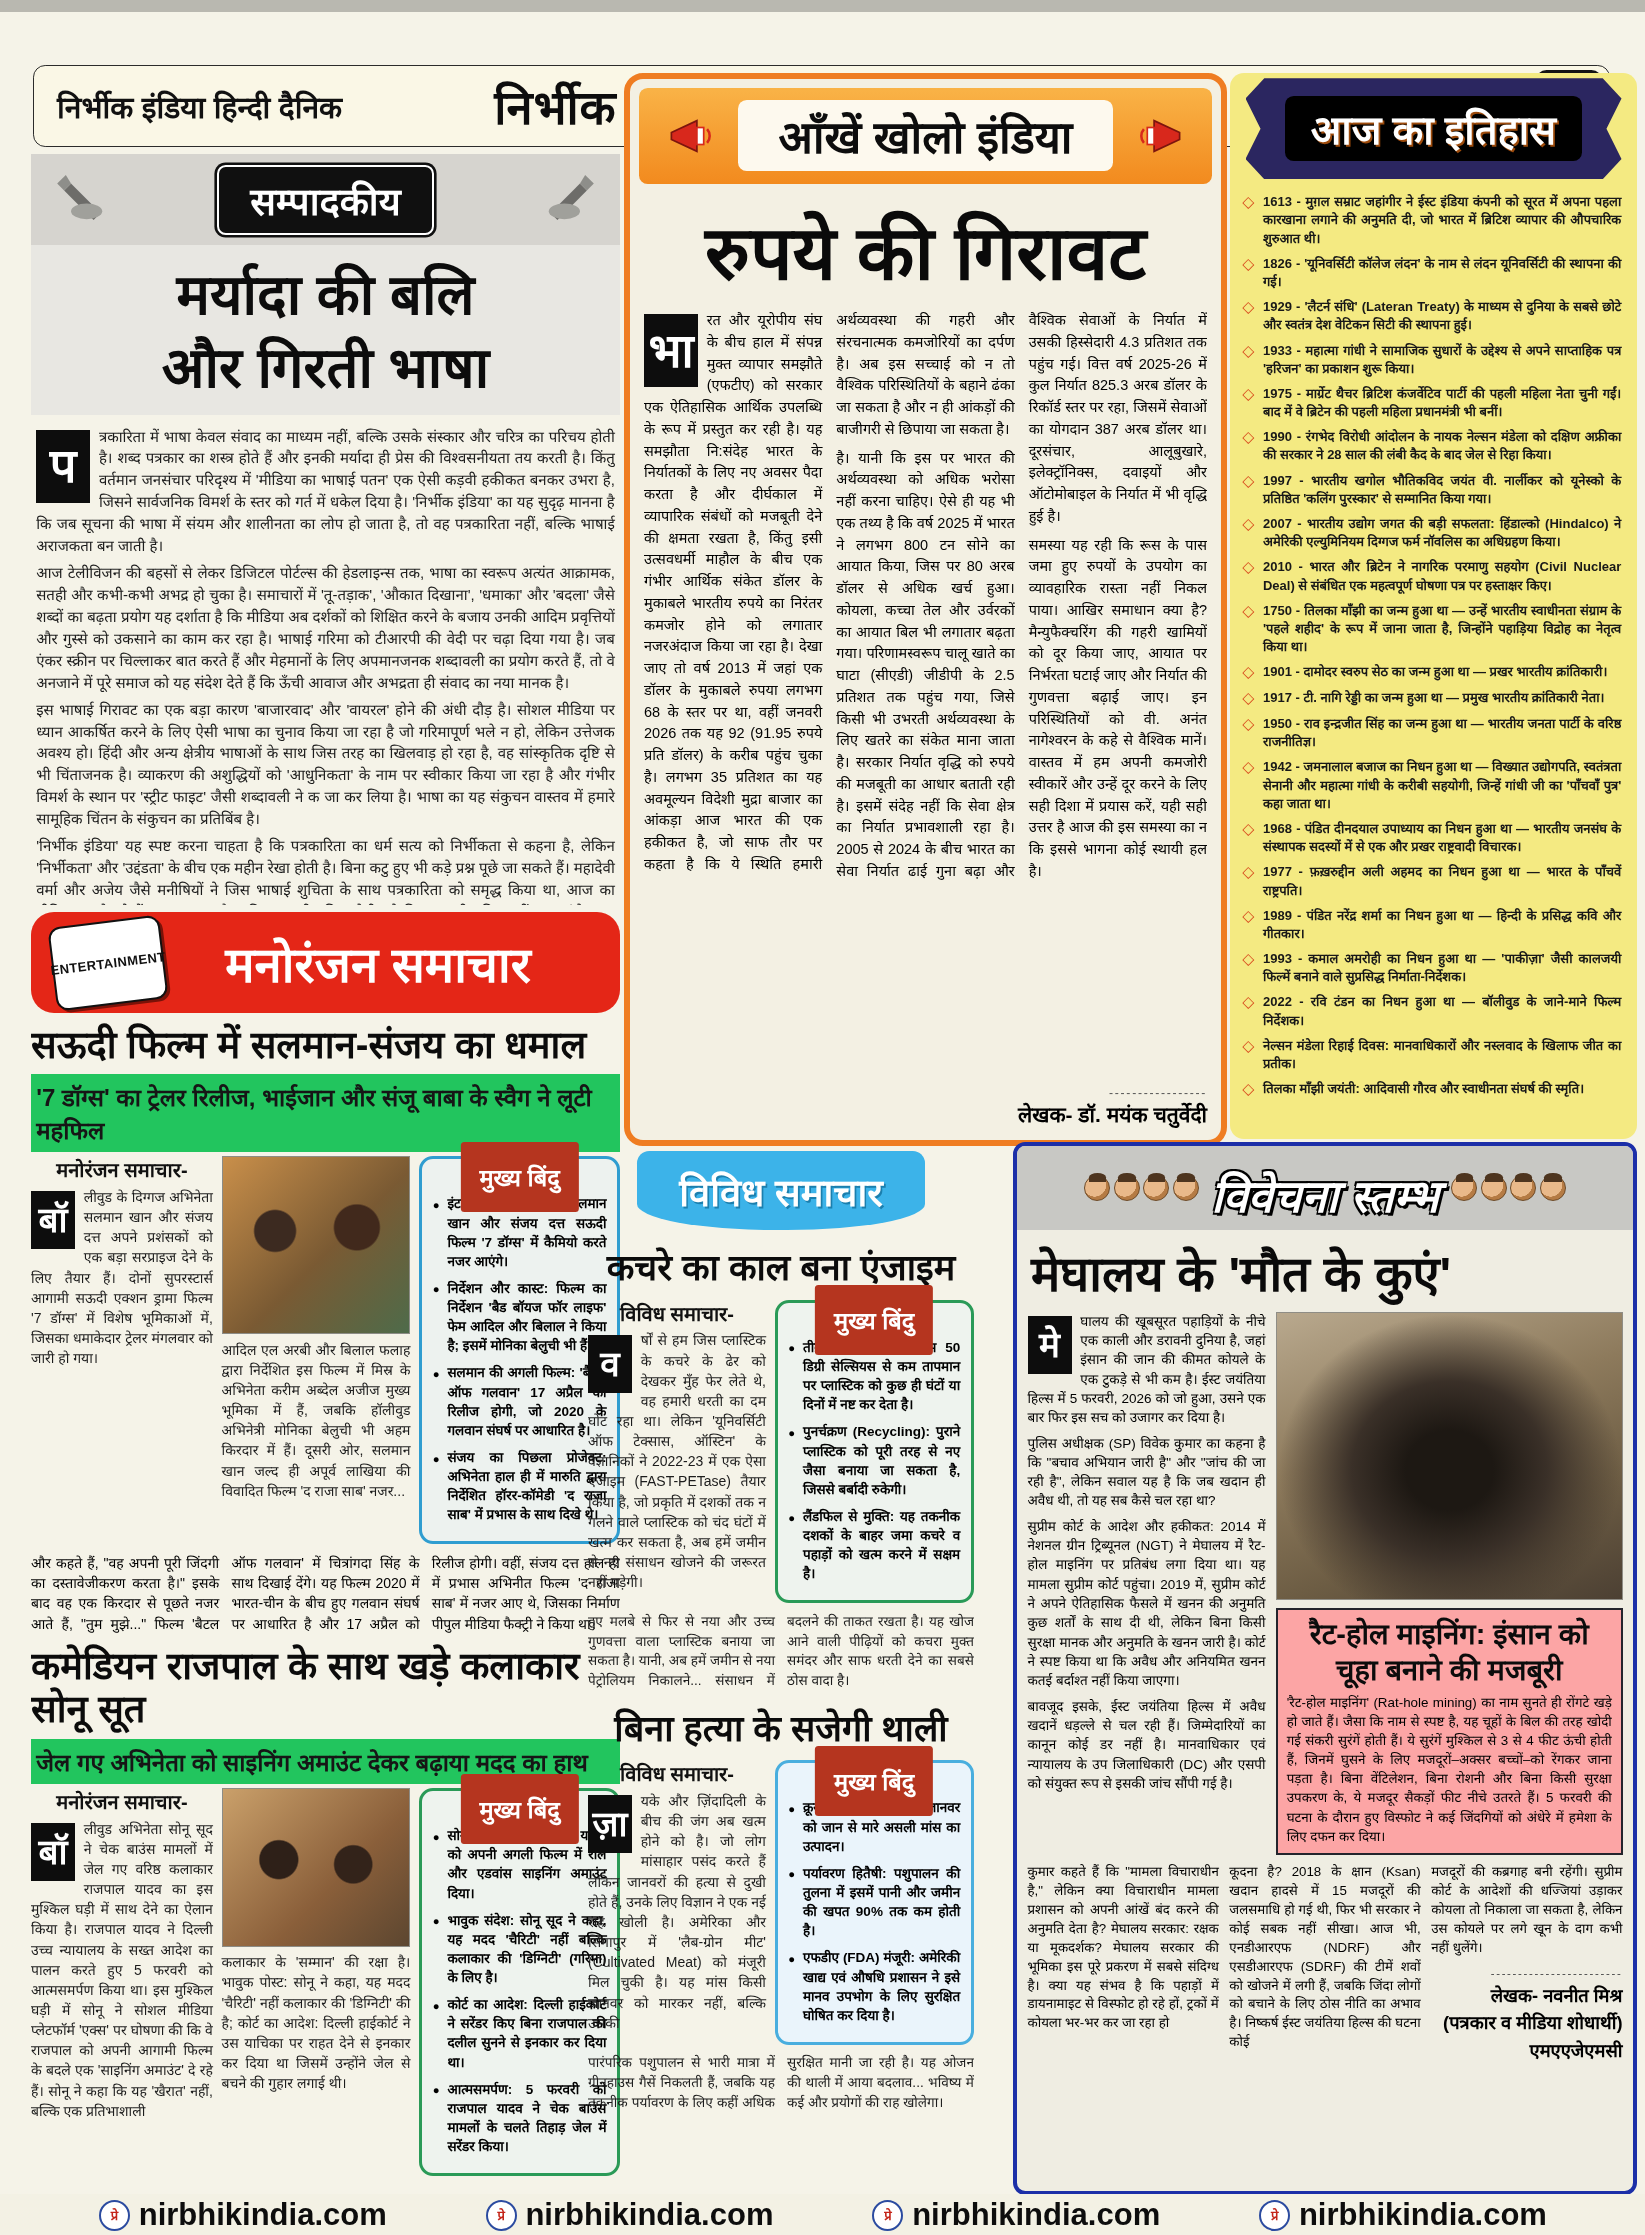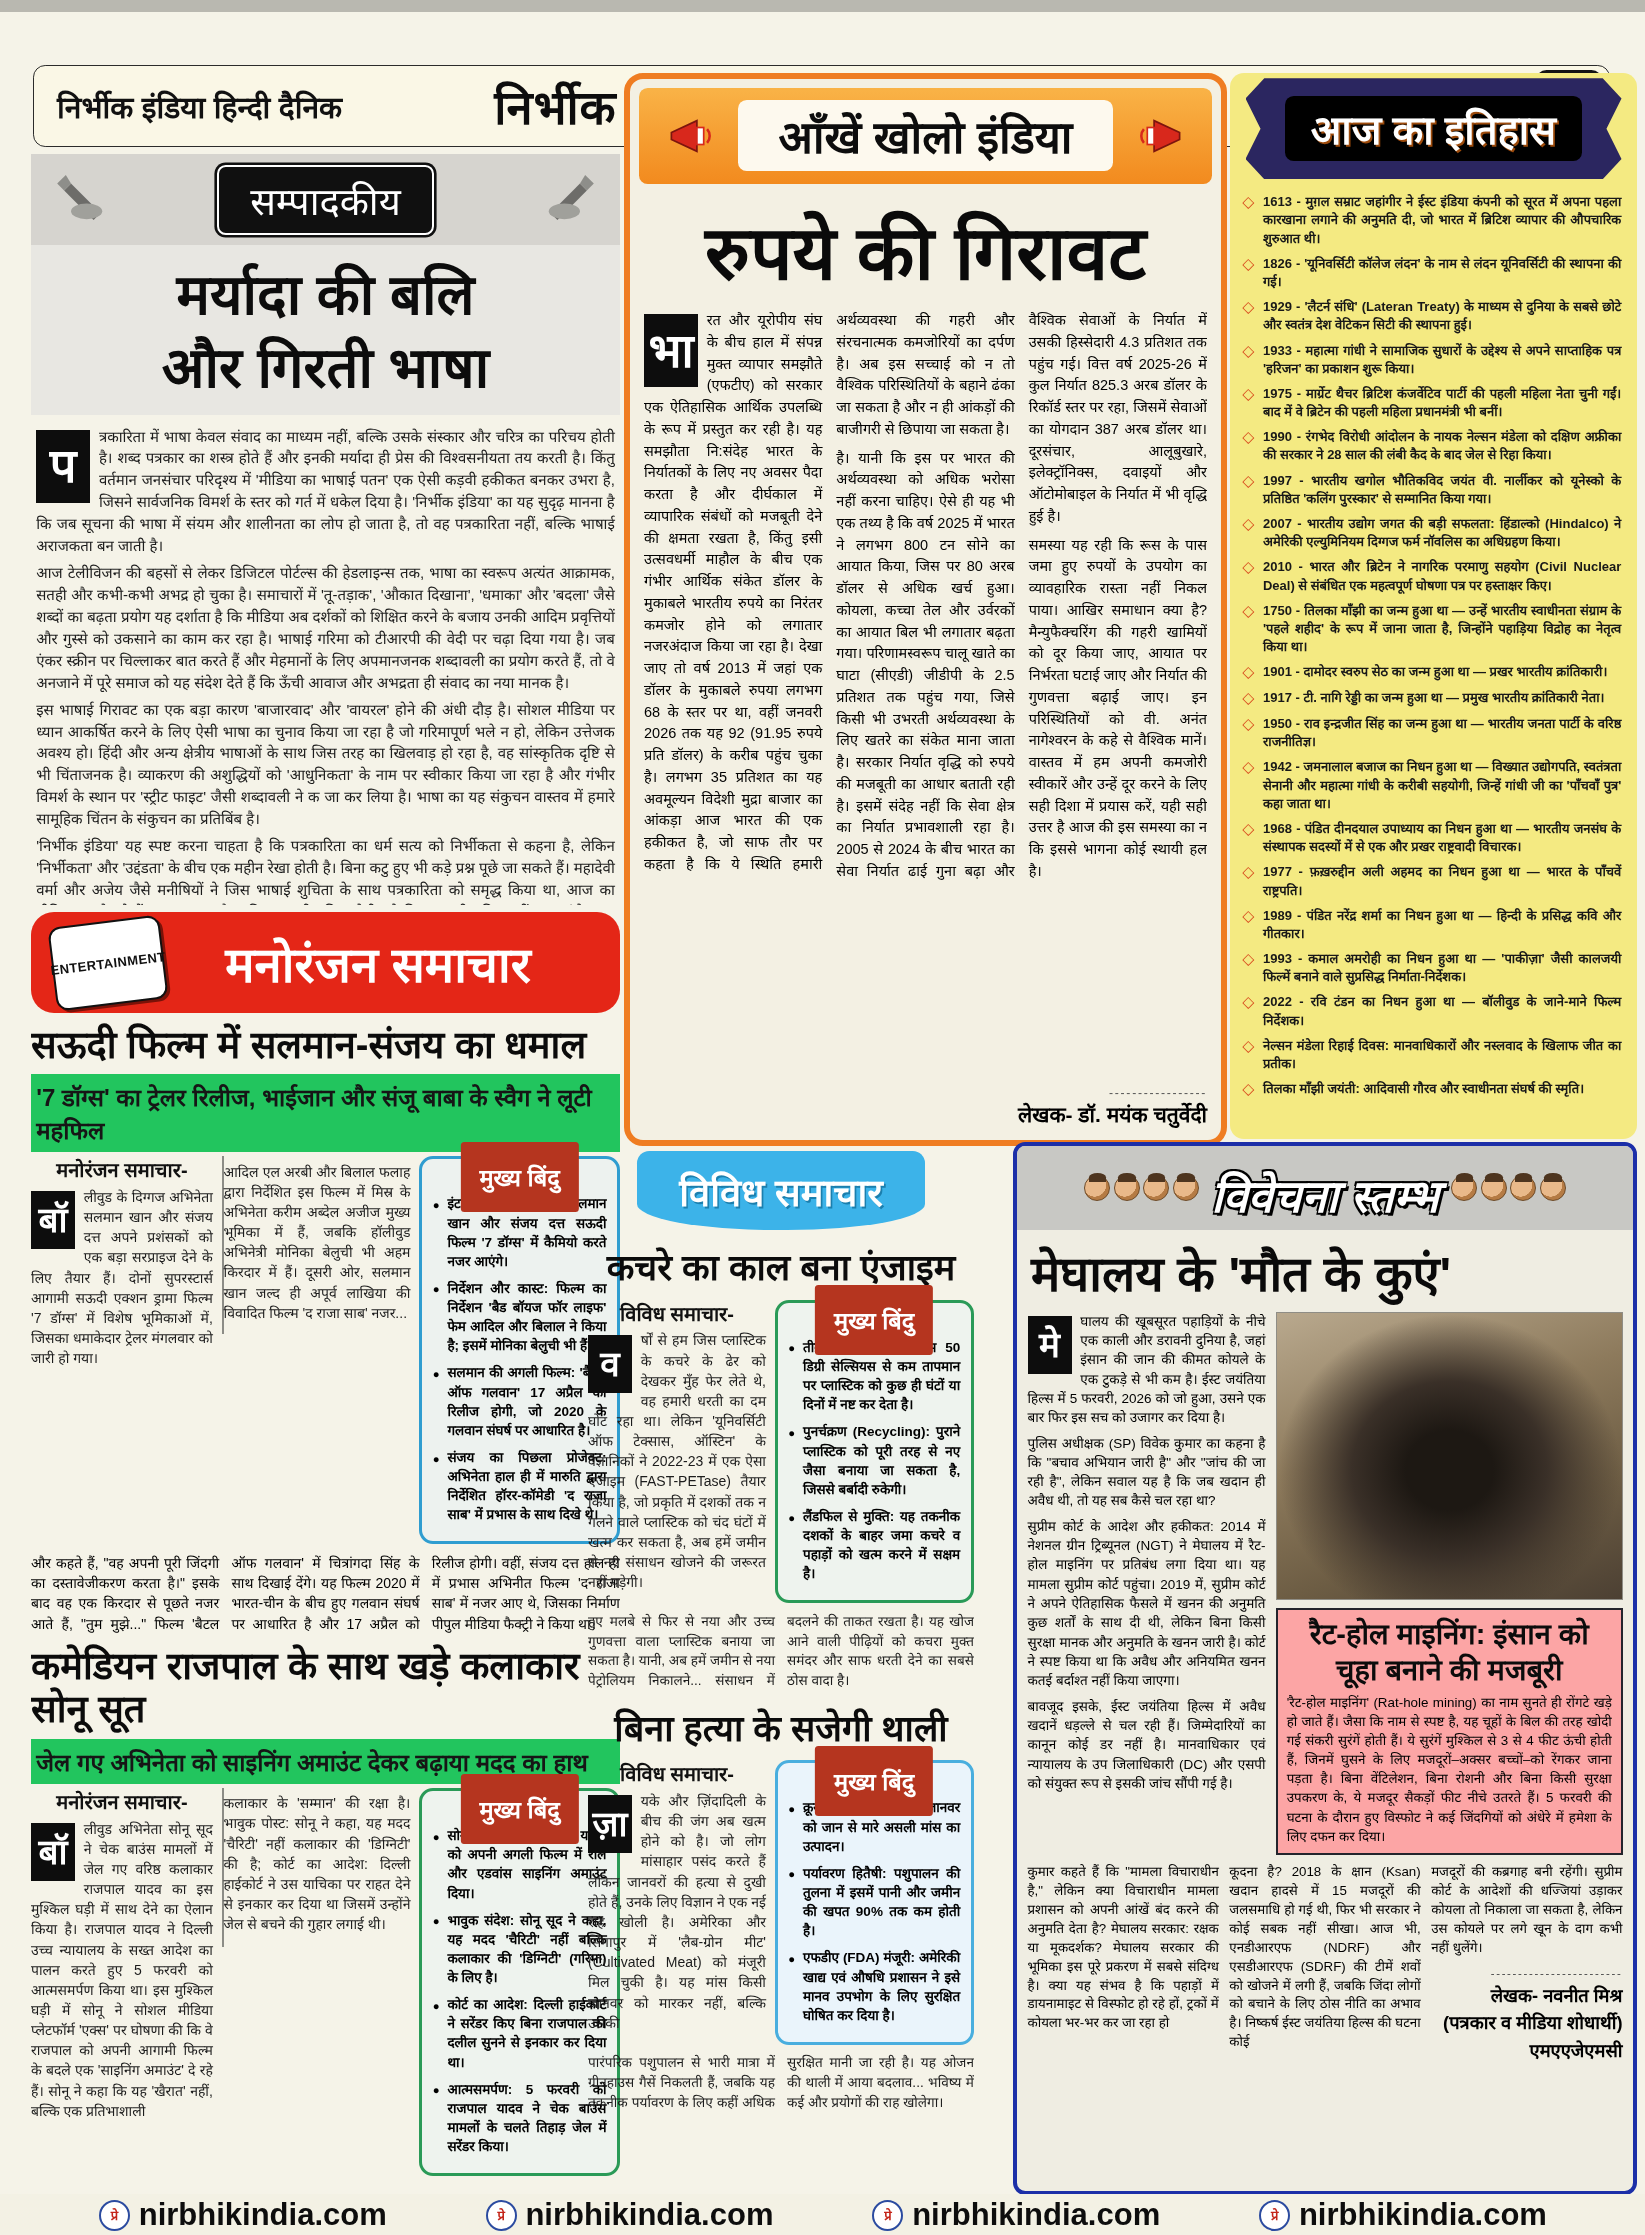--- a/index.html
+++ b/index.html
@@ -26,21 +26,21 @@
 
   .keybox { border-radius:14px; background:#eef3f0; padding:35px 10.5px 8.7px; position:relative; }
   .keybox .kb-title { position:absolute; top:-17.5px; left:50%; transform:translateX(-50%); background:#b5351f;
                       color:#fff; font-size:23.6px; font-weight:800; padding:19px 19px; border-radius:3.5px; white-space:nowrap; }
   .kb-item { display:flex; gap:7.9px; font-size:13.5px; line-height:1.42; font-weight:600; margin-bottom:7.9px; text-align:justify; }
   .kb-bullet { font-size:11.4px; margin-top:2.6px; }
 
   
   .editorial { position:absolute; left:31px; top:154px; width:589px; height:751px; overflow:hidden; }
   .ed-banner { position:relative; height:91px; background:#d6d4cf; display:flex; align-items:center; justify-content:center; }
-  .ed-label { background:#101010; color:#fff; font-size:38px; font-weight:400; padding:7px 31px; border:2.6px solid #fff;
+  .ed-label { background:#101010; color:#fff; font-size:38px; font-weight:700; padding:7px 31px; border:2.6px solid #fff;
               border-radius:8.7px; box-shadow:0 0 0 2.6px #101010; }
   .hand-icon { position:absolute; top:14px; opacity:.75; }
   .hand-icon.left { left:12.2px; transform:scaleX(-1); }
   .hand-icon.right { right:12.2px; }
   .ed-headline { background:#e8e7e2; text-align:center; padding:14px 0 10.5px; }
   .ed-headline div { font-size:56px; font-weight:900; line-height:1.3; color:#0c0c0c; }
   .ed-body { padding:10.5px 5.2px 0; font-size:15px; line-height:1.46; font-weight:500; }
   .ed-body p { margin-bottom:5.2px; }
 
   
@@ -56,21 +56,21 @@
   .photo { border:0.9px solid #8c8c86; }
   .photo.salman { height:178px; background:
       radial-gradient(circle at 28% 42%, #3c2a20 0 12%, transparent 13%),
       radial-gradient(circle at 72% 40%, #41291c 0 13%, transparent 14%),
       linear-gradient(135deg,#c98f4a,#7a5a33 55%,#4e6b4a); }
   .photo.sonu { height:159px; background:
       radial-gradient(circle at 30% 45%, #2e2018 0 12%, transparent 13%),
       radial-gradient(circle at 70% 48%, #33231a 0 12%, transparent 13%),
       linear-gradient(135deg,#caa06a,#8a5f3a 60%,#5c4630); }
   .colnarrow { width:182px; }
-  .colmid { width:189px; display:flex; flex-direction:row; }
+  .colmid { width:189px; display:flex; flex-direction:column; }
   .colkey { width:201px; }
   .small-body { font-size:14px; line-height:1.44; }
   .bottom-strip { columns:3; column-gap:12.2px; font-size:14px; line-height:1.45; margin-top:8.7px; text-align:justify; }
   .keybox.blue { border:3.5px solid #2f9dd0; background:#edf2ef; }
   .keybox.green { border:3.5px solid #2a9a57; background:#eef3ee; }
   .keybox.lightblue { border:3.5px solid #49aede; background:#eaf4fb; }
 
   
   .rupee-box { position:absolute; left:624px; top:73px; width:603px; height:1073px; border:6.1px solid #ef7d22;
                border-radius:19px; background:#f3f0e3; padding:0 14px; overflow:hidden; }

